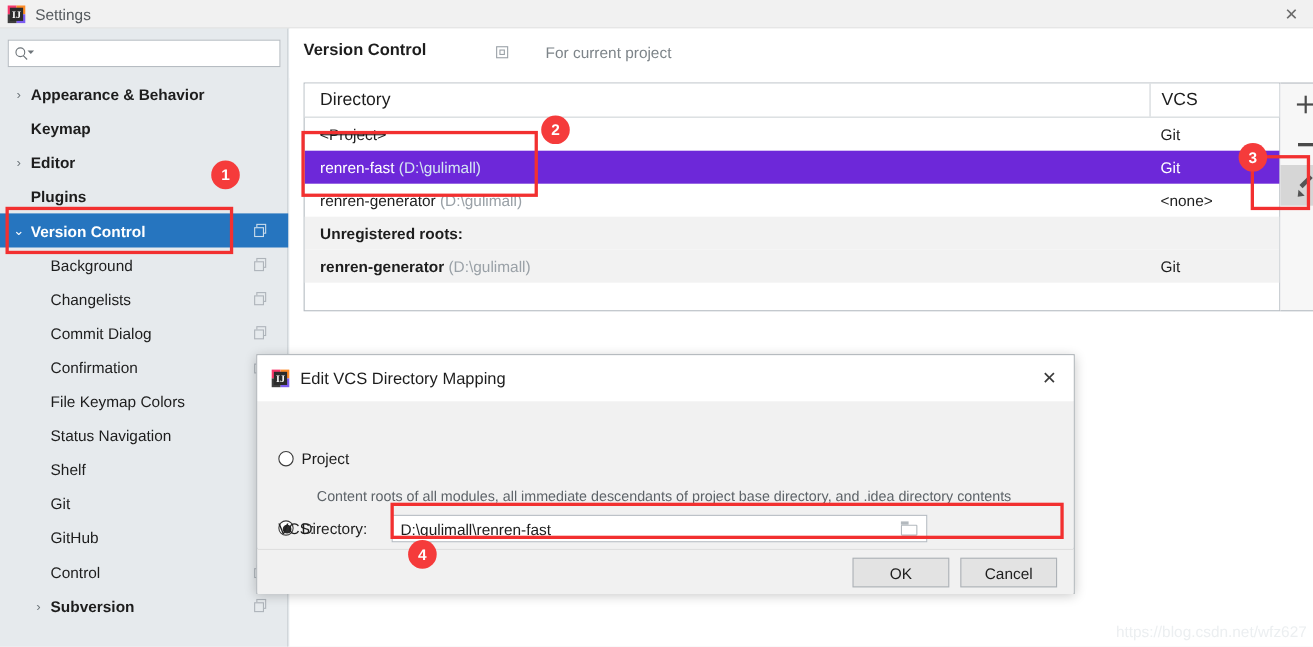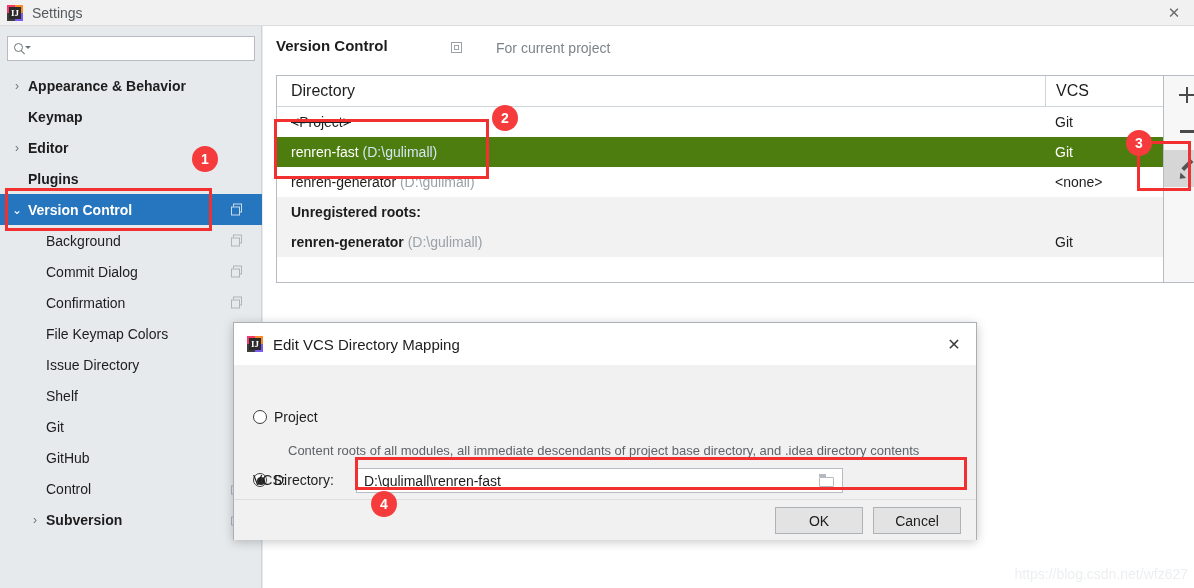--- a/index.html
+++ b/index.html
@@ -153,21 +153,21 @@
     background: #ffffff;
     font-size: 16px; color: #1d1d1d;
   }
   .th-dir { flex: 1; padding-left: 14px; }
   .th-vcs { width: 118px; padding-left: 10px; border-left: 1px solid #cfd4d8; height:100%; display:flex; align-items:center;}
   .row {
     height: 30px; display: flex; align-items: center;
     font-size: 14px; color: #1d1d1d;
     cursor: pointer;
   }
-  .row.sel { background: #4d7c0f; color: #ffffff; }
+  .row.sel { background: #6d28d9; color: #ffffff; }
   .row.sec { background: #f2f2f2; font-weight: bold; }
   .row.muted { background: #f2f2f2; }
   .c-dir { flex: 1; padding-left: 14px; white-space: nowrap; }
   .c-vcs { width: 118px; padding-left: 10px; }
   .dim { color: #9aa1a7; }
   .row.sel .dim { color: #d4e5f3; }
   .bold { font-weight: bold; }
   .strike { text-decoration: line-through; }
 
   
@@ -386,41 +386,49 @@
         <div class="tree-row indent">
           <span class="tw blank"></span>
           <span class="tree-label">Background</span>
           <span class="copy-icon">
             <span class="b"></span>
             <span class="f"></span>
           </span>
         </div>
         <div class="tree-row indent">
           <span class="tw blank"></span>
+          <span class="tree-label">Changelists</span>
+          <span class="copy-icon">
+            <span class="b"></span>
+            <span class="f"></span>
+          </span>
+        </div>
+        <div class="tree-row indent">
+          <span class="tw blank"></span>
           <span class="tree-label">Commit Dialog</span>
           <span class="copy-icon">
             <span class="b"></span>
             <span class="f"></span>
           </span>
         </div>
         <div class="tree-row indent">
           <span class="tw blank"></span>
           <span class="tree-label">Confirmation</span>
           <span class="copy-icon">
             <span class="b"></span>
             <span class="f"></span>
           </span>
         </div>
         <div class="tree-row indent">
           <span class="tw blank"></span>
           <span class="tree-label">File Keymap Colors</span>
         </div>
         <div class="tree-row indent">
           <span class="tw blank"></span>
-          <span class="tree-label">Issue Directory</span>
+          <span class="tree-label">Status Navigation</span>
         </div>
         <div class="tree-row indent">
           <span class="tw blank"></span>
           <span class="tree-label">Shelf</span>
         </div>
         <div class="tree-row indent">
           <span class="tw blank"></span>
           <span class="tree-label">Git</span>
         </div>
         <div class="tree-row indent">

